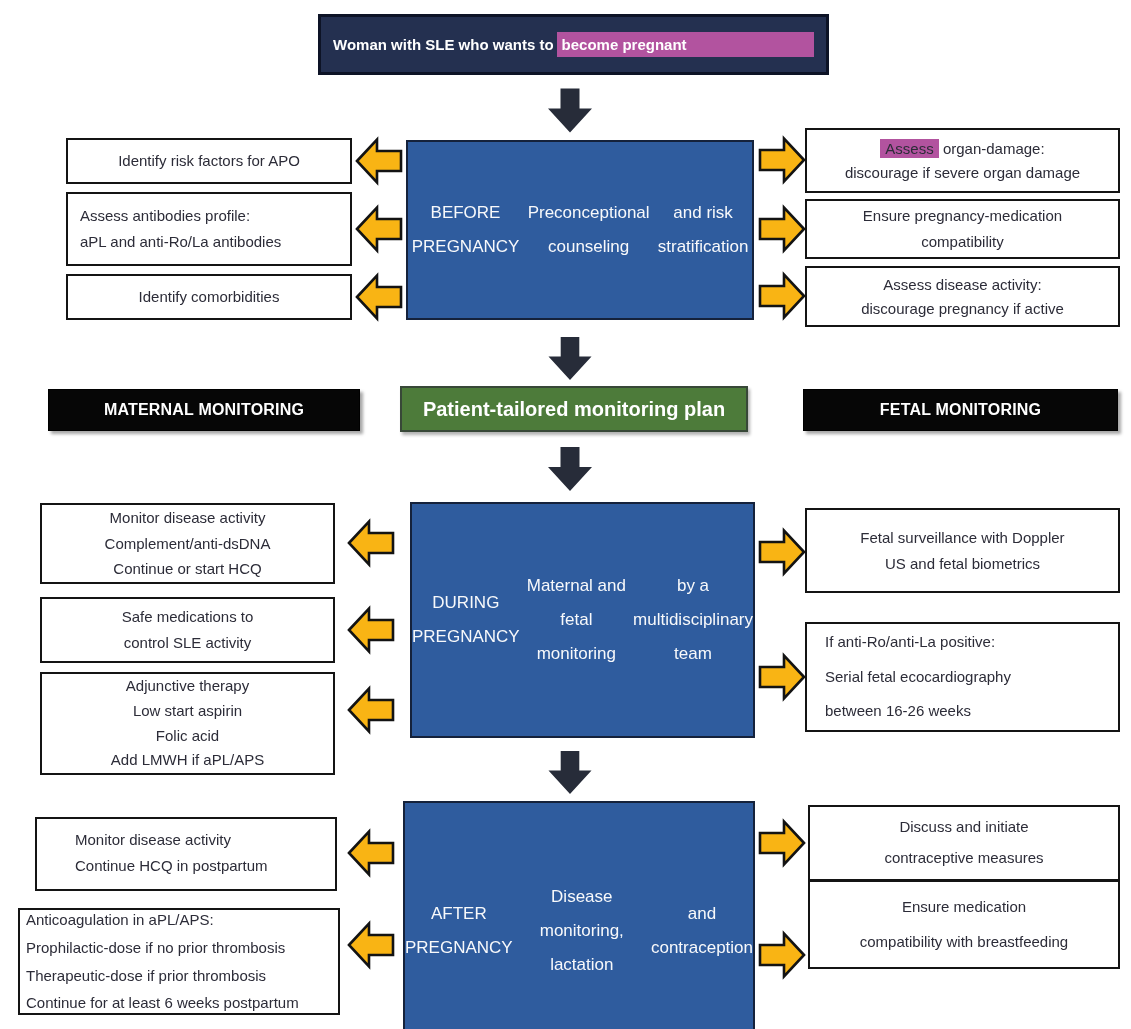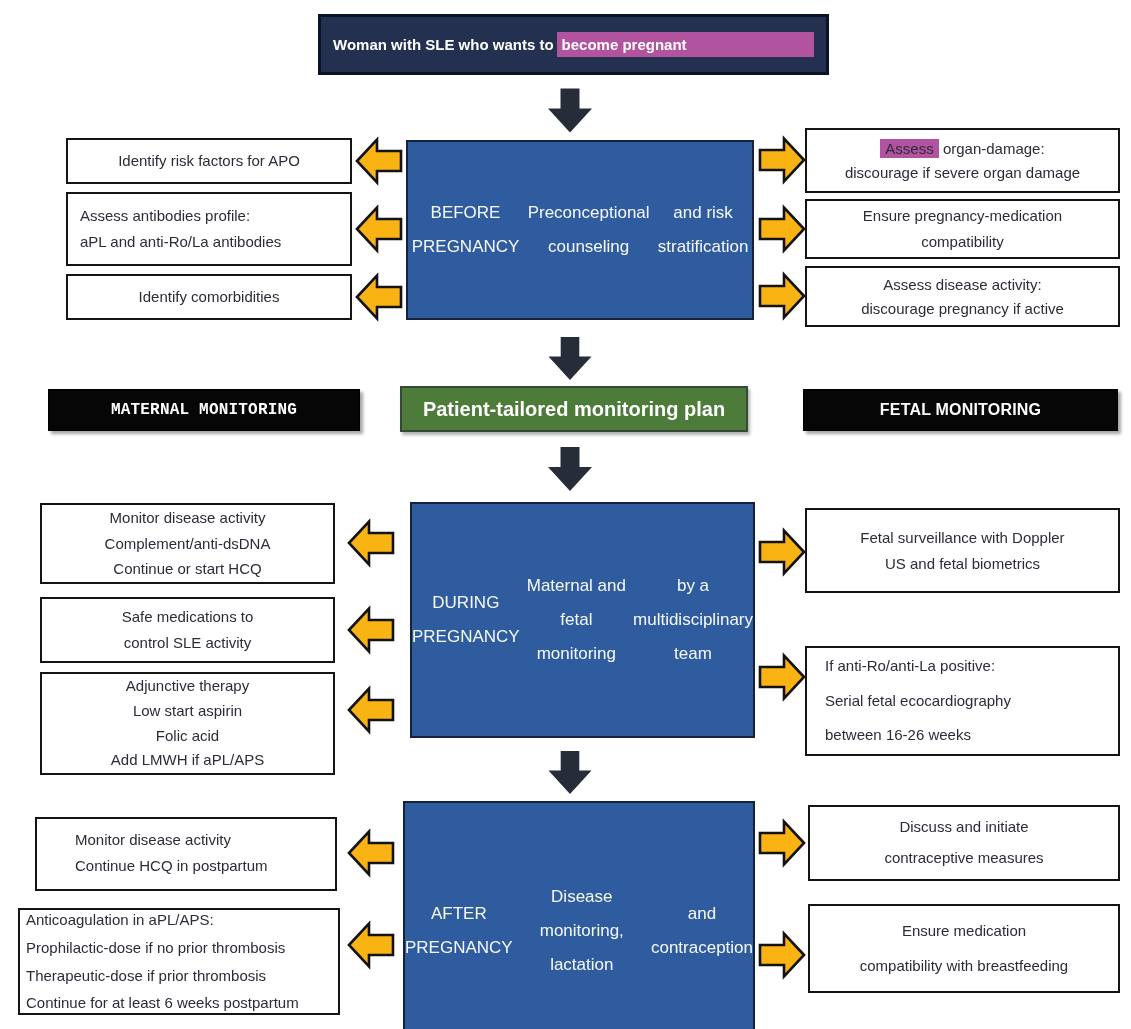--- a/index.html
+++ b/index.html
@@ -12,21 +12,21 @@
   
   .wbox {
     background:#ffffff; border:2px solid #141414; color:#2c2c38;
     font-size:15px; line-height:1.72;
     display:flex; flex-direction:column; justify-content:center;
     align-items:center; text-align:center; padding:2px 6px;
   }
   .wbox.left-align { align-items:flex-start; text-align:left; }
   .lh185 { line-height:1.85; }
   .lh2   { line-height:2.05; }
-  .lh23  { line-height:2.3;margin-top:24px; }
+  .lh23  { line-height:2.3; }
 
   
   .phase {
     background:#2f5c9e; border:2px solid #15223b; color:#f8f9fb;
     font-size:17px; line-height:2.0;
     display:flex; flex-direction:row; justify-content:center;
     align-items:center; text-align:center;
   }
 
   
@@ -134,21 +134,21 @@
         <path d="M47 26 L27 4.5 L27 16 L3 16 L3 36 L27 36 L27 47.5 Z" fill="#f9b414" stroke="#131313" stroke-width="2.6"></path>
       </svg>
   </div>
 
   <div class="abs" style="left:546px; top:336px; width:48px; height:45px;">
     <svg class="arrow" viewBox="0 0 48 46">
         <path d="M14.5 1 H33.5 V21 H46 L24 45 L2 21 H14.5 Z" fill="#272c39"></path>
       </svg>
   </div>
 
-  <div class="abs blackbox" style="left:48px; top:389px; width:312px; height:42px;font-family:Liberation Mono, monospace;">
+  <div class="abs blackbox" style="left:48px; top:389px; width:312px; height:42px;">
     <span>MATERNAL MONITORING</span>
   </div>
   <div class="abs greenbox" style="left:400px; top:386px; width:348px; height:46px;">
     <span>Patient-tailored monitoring plan</span>
   </div>
   <div class="abs blackbox" style="left:803px; top:389px; width:315px; height:42px;">
     <span>FETAL MONITORING</span>
   </div>
 
   <div class="abs" style="left:546px; top:446px; width:48px; height:46px;">

